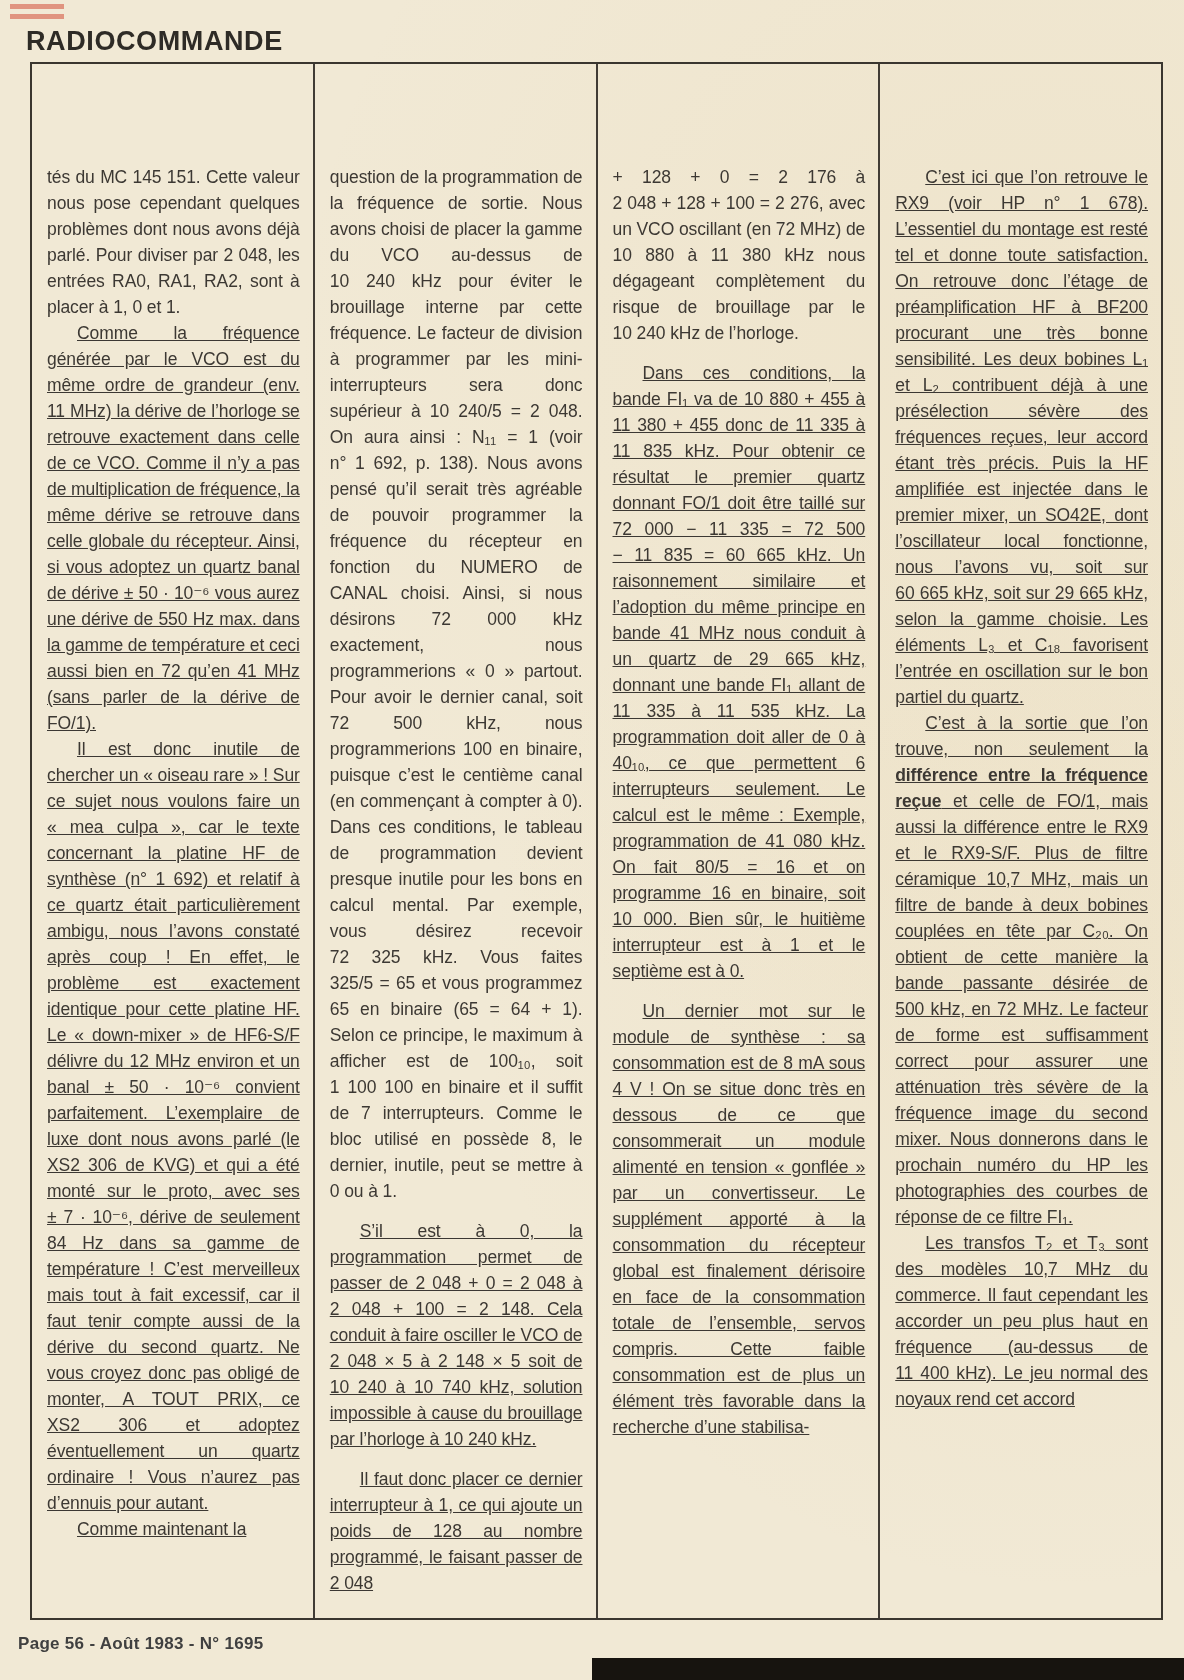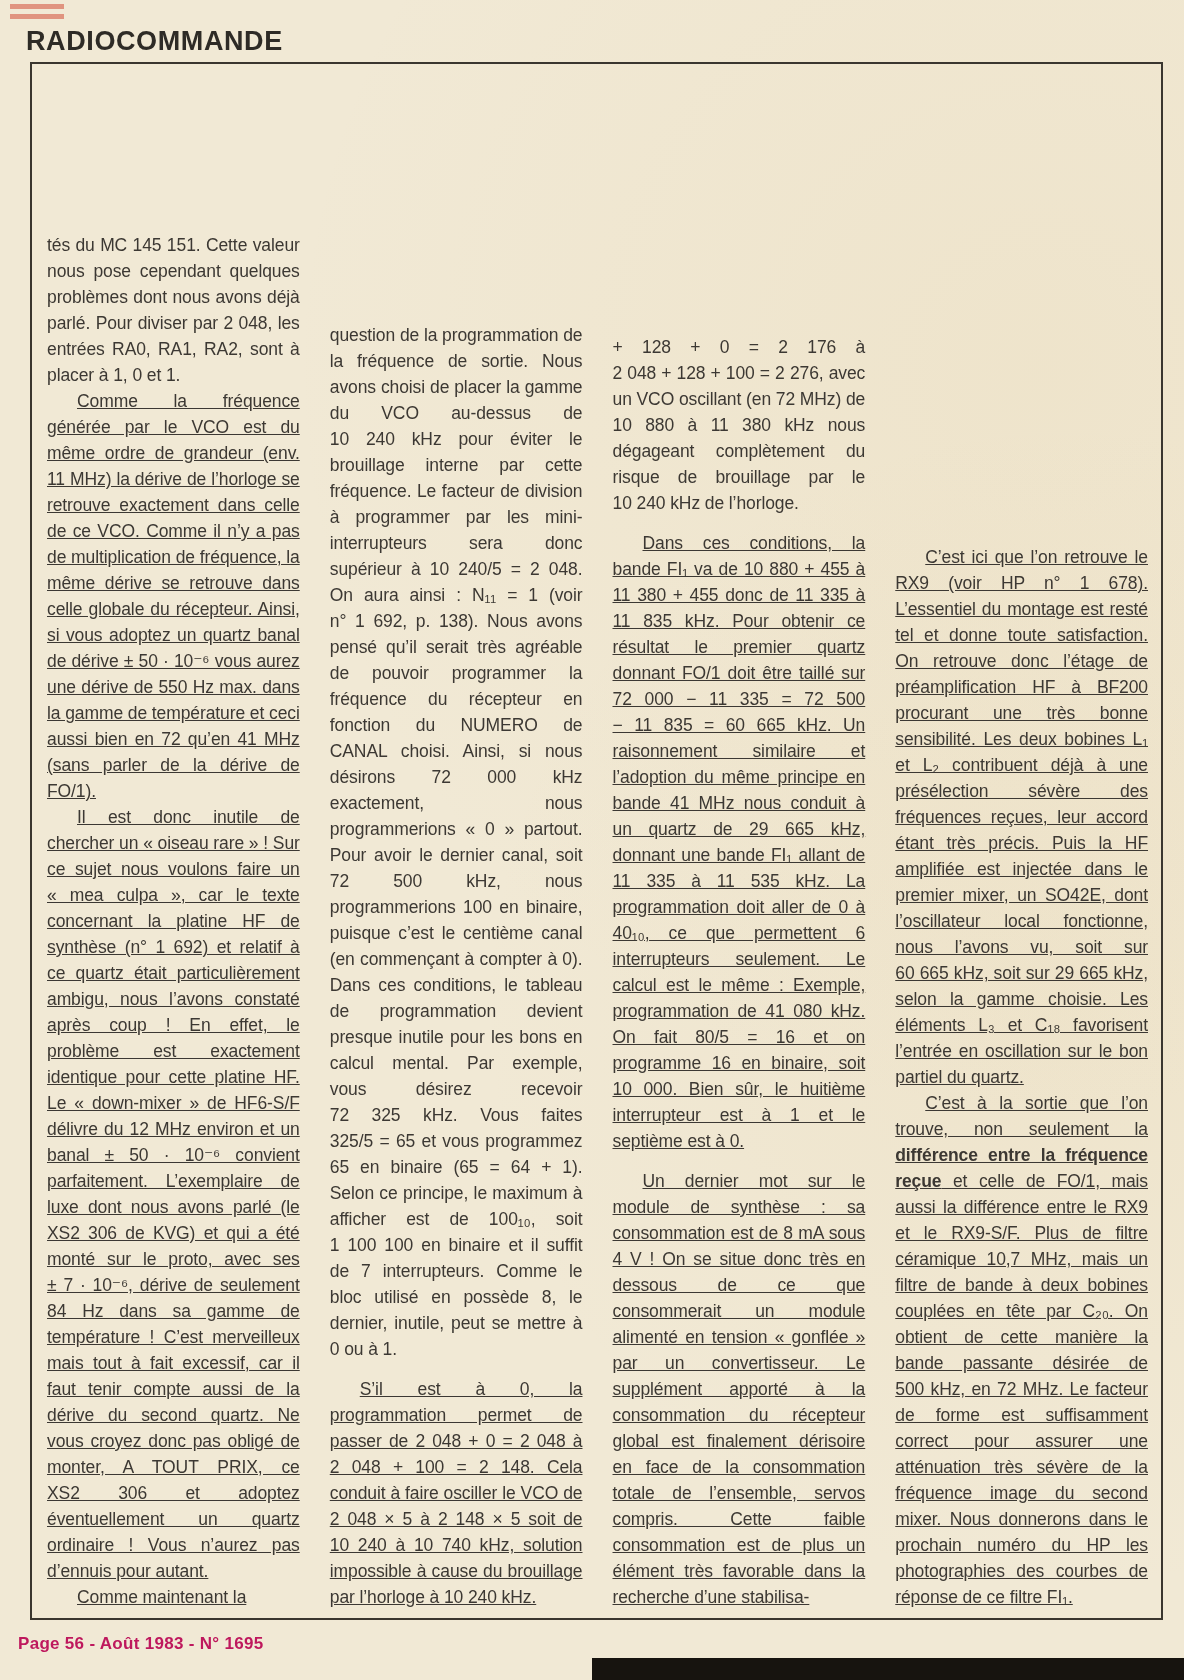--- a/index.html
+++ b/index.html
@@ -14,38 +14,38 @@
   }
   .reg-marks{position:absolute;left:10px;top:4px;}
   .reg-mark{width:54px;height:5px;background:#cf3f2a;opacity:.5;margin-bottom:5px;}
   .masthead{
     position:absolute;left:26px;top:26px;
     font-size:27px;font-weight:bold;letter-spacing:.6px;color:#2e2b26;
   }
   .article-frame{
     position:absolute;left:30px;top:62px;width:1133px;height:1558px;
     border:2px solid #3a362f;box-sizing:border-box;
-    display:flex;flex-direction:row;align-items:flex-end;
+    display:flex;flex-direction:row;
   }
   .text-col{
     flex:1 1 0;box-sizing:border-box;overflow:hidden;
     padding:100px 13px 8px 15px;
   }
   .col-rule{width:2px;background:#413c35;}
   .text-col p{
     margin:0;font-size:17.5px;line-height:26px;text-align:justify;
     letter-spacing:-0.1px;
   }
   .text-col p.ind{text-indent:30px;text-decoration:underline;}
   .text-col p.sp{margin-top:14px;}
   .text-col p.hd{margin-top:30px;margin-bottom:24px;font-size:19px;}
   .b{font-weight:bold;}
   .page-footer{
     position:absolute;left:18px;top:1634px;
-    font-size:17px;font-weight:bold;letter-spacing:.3px;color:#be185d;
+    font-size:17px;font-weight:bold;letter-spacing:.3px;color:#404040;
   }
   .scan-black-bar{
     position:absolute;left:592px;top:1658px;width:592px;height:22px;
     background:#17140f;
   }
 </style>
 </head>
 <body>
 
 <div class="reg-marks">
@@ -59,29 +59,31 @@
   <div class="text-col">
       <p><span>tés du MC 145&nbsp;151. Cette valeur nous pose cependant quelques problèmes dont nous avons déjà parlé. Pour diviser par 2&nbsp;048, les entrées RA0, RA1, RA2, sont à placer à 1, 0 et 1.</span></p>
       <p class="ind"><span>Comme la fréquence générée par le VCO est du même ordre de grandeur (env. 11&nbsp;MHz) la dérive de l’horloge se retrouve exactement dans celle de ce VCO. Comme il n’y a pas de multiplication de fréquence, la même dérive se retrouve dans celle globale du récepteur. Ainsi, si vous adoptez un quartz banal de dérive ±&nbsp;50&nbsp;·&nbsp;10⁻⁶ vous aurez une dérive de 550&nbsp;Hz max. dans la gamme de température et ceci aussi bien en 72 qu’en 41&nbsp;MHz (sans parler de la dérive de FO/1).</span></p>
       <p class="ind"><span>Il est donc inutile de chercher un «&nbsp;oiseau rare&nbsp;»&nbsp;! Sur ce sujet nous voulons faire un «&nbsp;mea culpa&nbsp;», car le texte concernant la platine HF de synthèse (n°&nbsp;1&nbsp;692) et relatif à ce quartz était particulièrement ambigu, nous l’avons constaté après coup&nbsp;! En effet, le problème est exactement identique pour cette platine HF. Le «&nbsp;down-mixer&nbsp;» de HF6-S/F délivre du 12&nbsp;MHz environ et un banal ±&nbsp;50&nbsp;·&nbsp;10⁻⁶ convient parfaitement. L’exemplaire de luxe dont nous avons parlé (le XS2&nbsp;306 de KVG) et qui a été monté sur le proto, avec ses ±&nbsp;7&nbsp;·&nbsp;10⁻⁶, dérive de seulement 84&nbsp;Hz dans sa gamme de température&nbsp;! C’est merveilleux mais tout à fait excessif, car il faut tenir compte aussi de la dérive du second quartz. Ne vous croyez donc pas obligé de monter, A TOUT PRIX, ce XS2&nbsp;306 et adoptez éventuellement un quartz ordinaire&nbsp;! Vous n’aurez pas d’ennuis pour autant.</span></p>
       <p class="ind"><span>Comme maintenant la</span></p>
     </div>
   <div class="col-rule"></div>
   <div class="text-col">
       <p><span>question de la programmation de la fréquence de sortie. Nous avons choisi de placer la gamme du VCO au-dessus de 10&nbsp;240&nbsp;kHz pour éviter le brouillage interne par cette fréquence. Le facteur de division à programmer par les mini-interrupteurs sera donc supérieur à 10&nbsp;240/5 =&nbsp;2&nbsp;048. On aura ainsi&nbsp;: N₁₁&nbsp;=&nbsp;1 (voir n°&nbsp;1&nbsp;692, p.&nbsp;138). Nous avons pensé qu’il serait très agréable de pouvoir programmer la fréquence du récepteur en fonction du NUMERO de CANAL choisi. Ainsi, si nous désirons 72&nbsp;000&nbsp;kHz exactement, nous programmerions «&nbsp;0&nbsp;» partout. Pour avoir le dernier canal, soit 72&nbsp;500&nbsp;kHz, nous programmerions 100 en binaire, puisque c’est le centième canal (en commençant à compter à 0). Dans ces conditions, le tableau de programmation devient presque inutile pour les bons en calcul mental. Par exemple, vous désirez recevoir 72&nbsp;325&nbsp;kHz. Vous faites 325/5&nbsp;=&nbsp;65 et vous programmez 65 en binaire (65&nbsp;=&nbsp;64&nbsp;+&nbsp;1). Selon ce principe, le maximum à afficher est de 100₁₀, soit 1&nbsp;100&nbsp;100 en binaire et il suffit de 7 interrupteurs. Comme le bloc utilisé en possède 8, le dernier, inutile, peut se mettre à 0 ou à 1.</span></p>
       <p class="ind sp"><span>S’il est à 0, la programmation permet de passer de 2&nbsp;048&nbsp;+&nbsp;0&nbsp;=&nbsp;2&nbsp;048 à 2&nbsp;048&nbsp;+&nbsp;100&nbsp;=&nbsp;2&nbsp;148. Cela conduit à faire osciller le VCO de 2&nbsp;048&nbsp;×&nbsp;5 à 2&nbsp;148&nbsp;×&nbsp;5 soit de 10&nbsp;240 à 10&nbsp;740&nbsp;kHz, solution impossible à cause du brouillage par l’horloge à 10&nbsp;240&nbsp;kHz.</span></p>
+      <p class="ind sp"><span>Il faut donc placer ce dernier interrupteur à 1, ce qui ajoute un poids de 128 au nombre programmé, le faisant passer de 2&nbsp;048</span></p>
     </div>
   <div class="col-rule"></div>
   <div class="text-col">
       <p><span>+&nbsp;128&nbsp;+&nbsp;0&nbsp;=&nbsp;2&nbsp;176 à 2&nbsp;048&nbsp;+&nbsp;128&nbsp;+&nbsp;100 =&nbsp;2&nbsp;276, avec un VCO oscillant (en 72&nbsp;MHz) de 10&nbsp;880 à 11&nbsp;380&nbsp;kHz nous dégageant complètement du risque de brouillage par le 10&nbsp;240&nbsp;kHz de l’horloge.</span></p>
       <p class="ind sp"><span>Dans ces conditions, la bande FI₁ va de 10&nbsp;880 +&nbsp;455 à 11&nbsp;380&nbsp;+&nbsp;455 donc de 11&nbsp;335 à 11&nbsp;835&nbsp;kHz. Pour obtenir ce résultat le premier quartz donnant FO/1 doit être taillé sur 72&nbsp;000 −&nbsp;11&nbsp;335&nbsp;=&nbsp;72&nbsp;500 −&nbsp;11&nbsp;835&nbsp;=&nbsp;60&nbsp;665&nbsp;kHz. Un raisonnement similaire et l’adoption du même principe en bande 41&nbsp;MHz nous conduit à un quartz de 29&nbsp;665&nbsp;kHz, donnant une bande FI₁ allant de 11&nbsp;335 à 11&nbsp;535&nbsp;kHz. La programmation doit aller de 0 à 40₁₀, ce que permettent 6 interrupteurs seulement. Le calcul est le même&nbsp;: Exemple, programmation de 41&nbsp;080&nbsp;kHz. On fait 80/5 =&nbsp;16 et on programme 16 en binaire, soit 10&nbsp;000. Bien sûr, le huitième interrupteur est à 1 et le septième est à 0.</span></p>
       <p class="ind sp"><span>Un dernier mot sur le module de synthèse&nbsp;: sa consommation est de 8&nbsp;mA sous 4&nbsp;V&nbsp;! On se situe donc très en dessous de ce que consommerait un module alimenté en tension «&nbsp;gonflée&nbsp;» par un convertisseur. Le supplément apporté à la consommation du récepteur global est finalement dérisoire en face de la consommation totale de l’ensemble, servos compris. Cette faible consommation est de plus un élément très favorable dans la recherche d’une stabilisa-</span></p>
     </div>
   <div class="col-rule"></div>
   <div class="text-col">
       <p class="ind"><span>C’est ici que l’on retrouve le RX9 (voir HP n°&nbsp;1&nbsp;678). L’essentiel du montage est resté tel et donne toute satisfaction. On retrouve donc l’étage de préamplification HF à BF200 procurant une très bonne sensibilité. Les deux bobines L₁ et L₂ contribuent déjà à une présélection sévère des fréquences reçues, leur accord étant très précis. Puis la HF amplifiée est injectée dans le premier mixer, un SO42E, dont l’oscillateur local fonctionne, nous l’avons vu, soit sur 60&nbsp;665&nbsp;kHz, soit sur 29&nbsp;665&nbsp;kHz, selon la gamme choisie. Les éléments L₃ et C₁₈ favorisent l’entrée en oscillation sur le bon partiel du quartz.</span></p>
       <p class="ind"><span>C’est à la sortie que l’on trouve, non seulement la </span><span class="b">différence entre la fréquence reçue</span><span> et celle de FO/1, mais aussi la différence entre le RX9 et le RX9-S/F. Plus de filtre céramique 10,7&nbsp;MHz, mais un filtre de bande à deux bobines couplées en tête par C₂₀. On obtient de cette manière la bande passante désirée de 500&nbsp;kHz, en 72&nbsp;MHz. Le facteur de forme est suffisamment correct pour assurer une atténuation très sévère de la fréquence image du second mixer. Nous donnerons dans le prochain numéro du HP les photographies des courbes de réponse de ce filtre FI₁.</span></p>
+      <p class="ind"><span>Les transfos T₂ et T₃ sont des modèles 10,7&nbsp;MHz du commerce. Il faut cependant les accorder un peu plus haut en fréquence (au-dessus de 11&nbsp;400&nbsp;kHz). Le jeu normal des noyaux rend cet accord</span></p>
     </div>
 </div>
 
 <div class="page-footer">Page 56 - Août 1983 - N° 1695</div>
 
 <div class="scan-black-bar"></div>
 
 </body></html>

